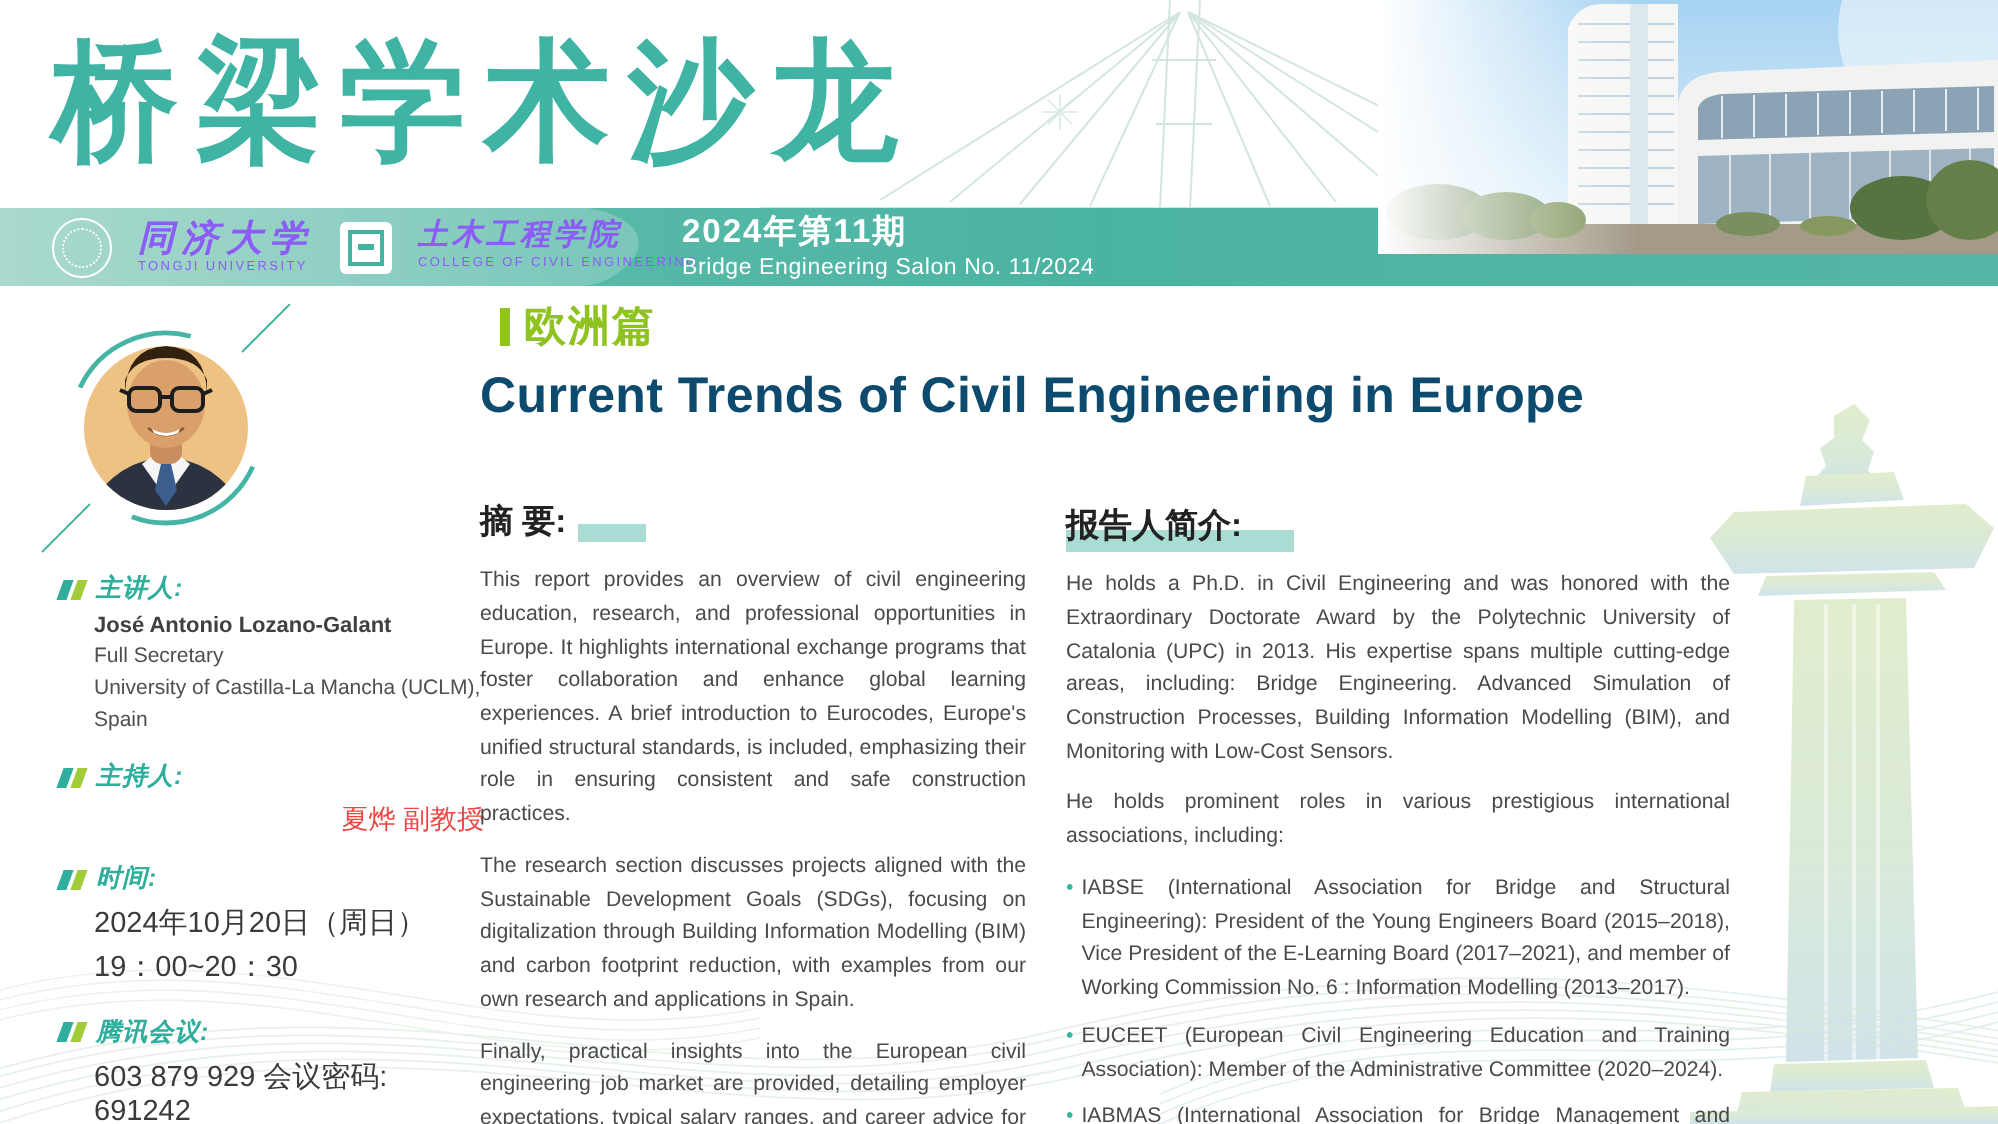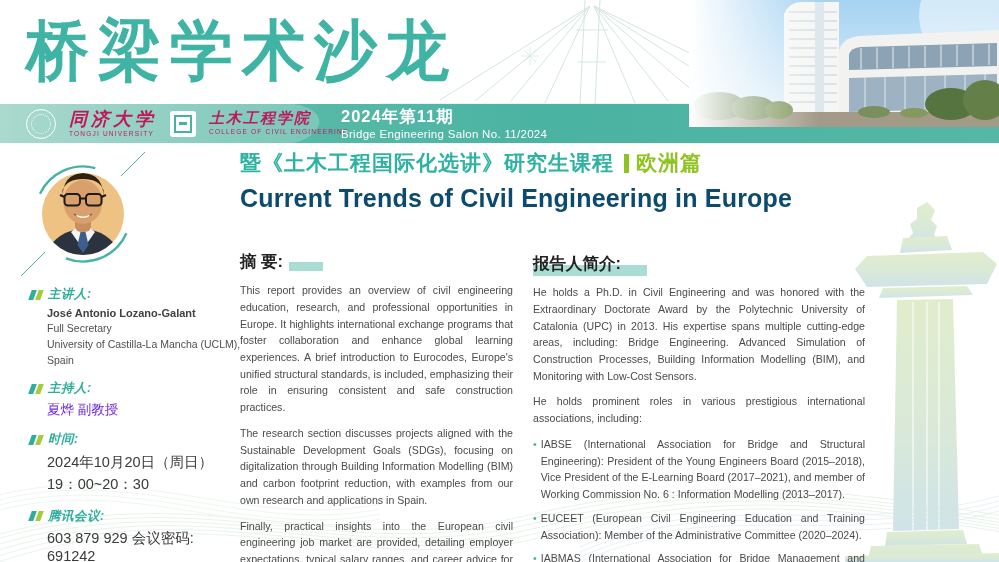--- a/index.html
+++ b/index.html
@@ -13,21 +13,21 @@
   #pillar-mark { right:-6px; top:200px; }
   #waves { left:0; bottom:0; }
 
   
   #cn-title { position:absolute; left:26px; top:8px; font-size:63px; font-weight:900;
     color:#3fb4a4; letter-spacing:9px; transform:scaleY(1.04); z-index:4; }
 
   
   #ribbon { position:absolute; left:0; top:104px; width:999px; height:39px; z-index:2; }
   #ribbon svg { position:absolute; left:0; top:0; }
-  #logo-row { position:absolute; left:26px; top:3px; height:33px; display:flex; align-items:center; gap:13px; color:#be185d; }
+  #logo-row { position:absolute; left:26px; top:3px; height:33px; display:flex; align-items:center; gap:13px; color:#8b5cf6; }
   .seal { width:30px; height:30px; border:1.6px solid #fff; border-radius:50%; position:relative; flex:0 0 auto; }
   .seal::after { content:""; position:absolute; left:4px; top:4px; right:4px; bottom:4px;
     border:1px dotted #fff; border-radius:50%; }
   .logo-text { display:flex; flex-direction:column; line-height:1; }
   .logo-cn { font-family:"Liberation Serif", serif; font-style:italic; font-weight:bold; font-size:18px; letter-spacing:4px; }
   .logo-cn.small { font-size:15px; letter-spacing:2px; }
   .logo-en { font-size:6.5px; letter-spacing:1.2px; margin-top:3px; }
   .sq-logo { width:26px; height:26px; background:#fff; border-radius:3px; position:relative; flex:0 0 auto; }
   .sq-logo::before { content:""; position:absolute; left:4px; top:4px; right:4px; bottom:4px; border:2px solid #45b2a2; }
   .sq-logo::after { content:""; position:absolute; left:9px; top:11px; right:9px; height:3px; background:#45b2a2; }
@@ -54,21 +54,21 @@
   #sidebar { position:absolute; left:30px; top:286px; width:212px; z-index:4; }
   .side-group { margin-bottom:12px; }
   .side-label { display:flex; align-items:center; margin-bottom:4px; }
   .mark1,.mark2 { display:inline-block; width:5px; height:10px; transform:skewX(-20deg); }
   .mark1 { background:#2fae9e; margin-right:2px; }
   .mark2 { background:#a3cc3a; margin-right:6px; }
   .side-label span.lbl { color:#2fae9e; font-weight:bold; font-style:italic; font-size:12.5px; letter-spacing:0.5px; }
   .side-vals { margin-left:17px; color:#4f4f4f; }
   .speaker-name { font-size:11px; font-weight:bold; color:#404040; margin-bottom:2px; }
   .speaker-sub { font-size:10.5px; line-height:1.5; }
-  .host-val { font-size:13.5px; color:#6d28d9; }
+  .host-val { font-size:13.5px; color:#ef4444;text-align:right; }
   .time-val { font-size:14.5px; color:#3a3a3a; line-height:1.5; }
   .meet-val { font-size:14.5px; color:#3a3a3a; }
 
   
   .col { position:absolute; z-index:4; font-size:10.6px; color:#4a4a4a; line-height:1.58; }
   #abstract { left:240px; top:238px; width:273px; }
   #bio { left:533px; top:240px; width:332px; }
   .col h3 { font-size:16.5px; color:#222; font-weight:bold; margin:10px 0 8px; display:flex; align-items:flex-end; }
   #abstract .hl-bar { display:inline-block; width:34px; height:9px; background:#a9dcd3; margin:0 0 3px 6px; }
   #bio .bio-head-text { background:linear-gradient(to top, #a9dcd3 42%, transparent 42%); padding-right:26px; }
@@ -193,21 +193,20 @@
     <ellipse cx="64" cy="108" rx="22" ry="12" fill="#6d8a52"></ellipse>
     <ellipse cx="90" cy="110" rx="14" ry="9" fill="#7d9459"></ellipse>
     <ellipse cx="262" cy="104" rx="26" ry="16" fill="#55743f"></ellipse>
     <ellipse cx="296" cy="100" rx="22" ry="20" fill="#647f48"></ellipse>
     <ellipse cx="185" cy="112" rx="16" ry="6" fill="#7a8f5d"></ellipse>
     <ellipse cx="225" cy="113" rx="14" ry="5" fill="#86985f"></ellipse>
     <rect width="130" height="127" fill="url(#fadeL)"></rect>
   </svg>
 
   <div id="subtitle">
-    <span class="cn">暨《土木工程国际化选讲》研究生课程</span>
     <span class="tagbar"></span>
     <span class="tag">欧洲篇</span>
   </div>
   <div id="en-title">Current Trends of Civil Engineering in Europe</div>
 
   <svg id="portrait" width="140" height="130" viewBox="0 0 140 130">
     <defs>
         <clipPath id="pc">
           <circle cx="68" cy="62" r="41"></circle>
         </clipPath>

